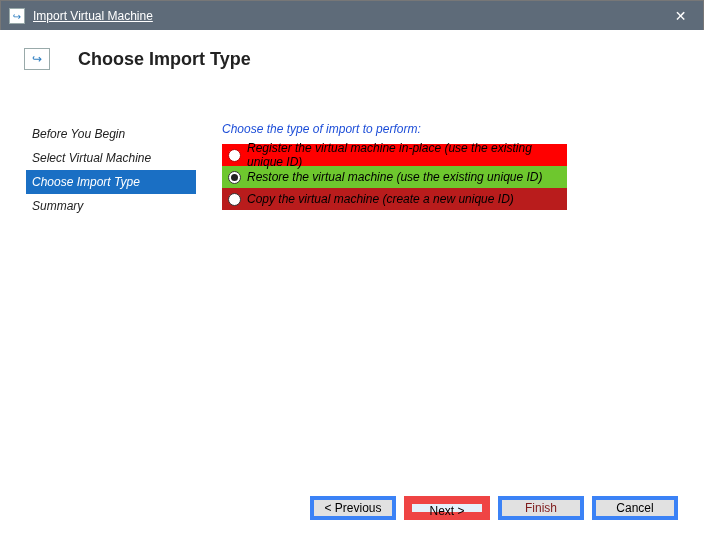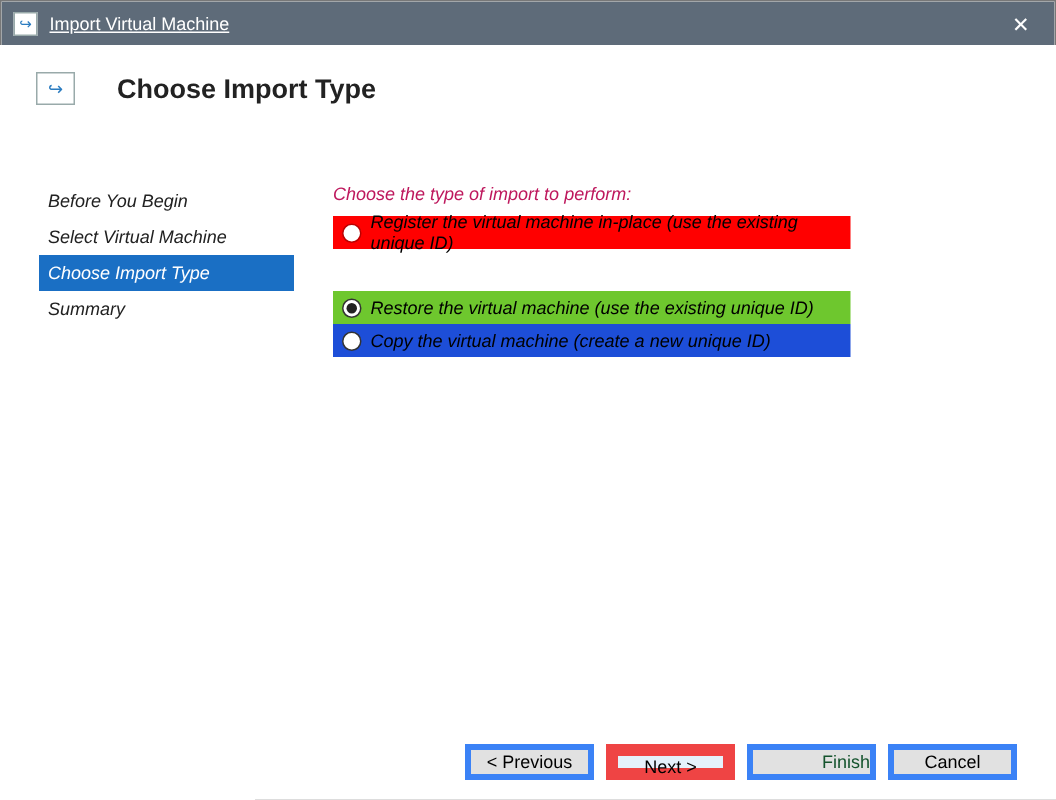--- a/index.html
+++ b/index.html
@@ -90,21 +90,21 @@
   }
   .nav div.selected {
     background: #1a6fc4;
     color: #fff;
   }
 
   .content {
     flex: 1;
     padding-left: 26px;
   }
-  .prompt { margin-bottom: 8px; color: #be185d; }
+  .prompt { margin-bottom: 8px; color: #1d4ed8; }
 
   .opt {
     display: flex;
     align-items: center;
     gap: 6px;
     padding: 2px 6px;
     height: 22px;
     cursor: pointer;
     width: 345px;
   }
@@ -117,22 +117,22 @@
     display: flex; align-items: center; justify-content: center;
   }
   .opt .radio.sel::after {
     content: "";
     width: 7px; height: 7px;
     background: #222;
     border-radius: 50%;
     display: block;
   }
   .opt.red   { background: #ff0000; justify-content: space-between; }
-  .opt.green { background: #6ec72e; margin-top: 28px; }
-  .opt.yellow{ background: #1d4ed8; text-align: center; }
+  .opt.green { background: #6ec72e; }
+  .opt.yellow{ background: #b91c1c; text-align: center; }
   .opt.red .radio { border-color: #b00; }
   .opt span.lbl { color: #000; }
 
   .footer {
     position: absolute;
     left: 0; right: 0; bottom: 0;
     height: 50px;
     display: flex;
     justify-content: flex-end;
     align-items: center;
@@ -146,23 +146,22 @@
     font-family: inherit;
     font-size: 12px;
     cursor: pointer;
     padding: 0;
   }
   button.btn.default {
     border: 8px solid #ef4444;
     background: #e5f1fb;
   }
   button.btn:disabled {
-    color: #14532d;
+    color: #7f1d1d;
     cursor: default;
-    text-align: right;
   }
 </style>
 </head>
 <body>
 
 <div class="titlebar">
   <span class="app-icon">↪</span>
   <span class="title">Import Virtual Machine</span>
   <div class="close">
     <span>✕</span>

